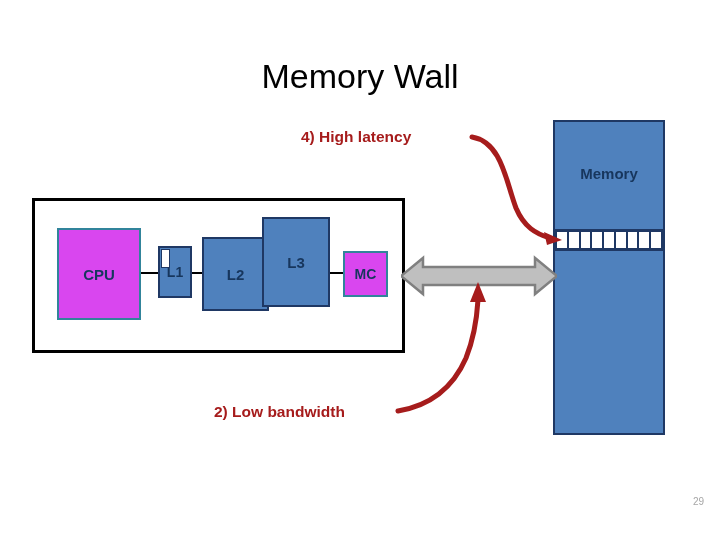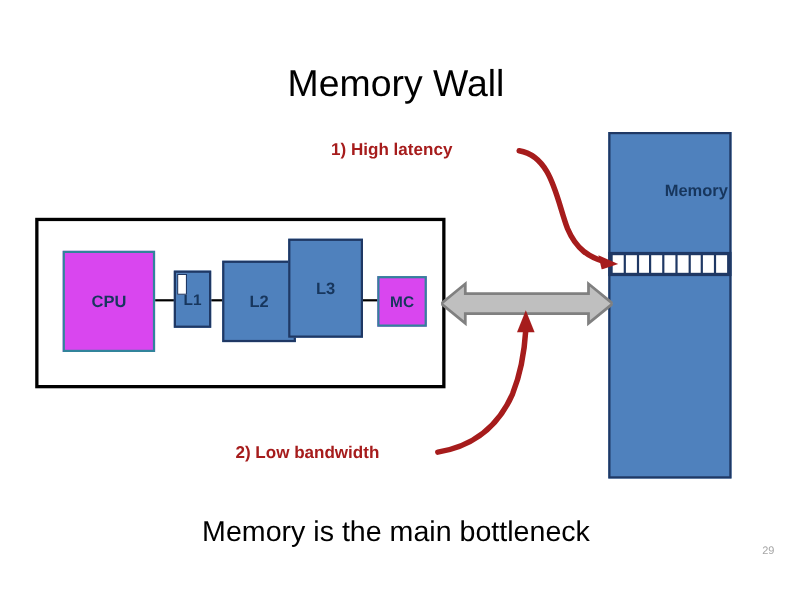--- a/index.html
+++ b/index.html
@@ -137,21 +137,20 @@
   }
   #memory-label {
     position: absolute;
     left: 553px;
     top: 165px;
     width: 112px;
     text-align: center;
     font-size: 15px;
     font-weight: bold;
     color: #17365D;
-    margin-left: 24px;
   }
   
   #memory-band {
     position: absolute;
     left: 553px;
     top: 229px;
     width: 112px;
     height: 22px;
     background: #1F3864;
     box-sizing: border-box;
@@ -211,21 +210,21 @@
     color: #A6A6A6;
   }
 </style>
 </head>
 <body>
 
 <div id="slide">
 
   <div id="slide-title">Memory Wall</div>
 
-  <div class="callout" id="callout-latency">1) High latency</div>
+  <div class="callout" id="callout-latency">4) High latency</div>
 
   <div class="callout" id="callout-bandwidth">2) Low bandwidth</div>
 
   <div id="chip-box"></div>
 
   <div class="connector" id="conn-cpu-l1"></div>
   <div class="connector" id="conn-l1-l2"></div>
   <div class="connector" id="conn-l2-l3"></div>
   <div class="connector" id="conn-l3-mc"></div>
 
@@ -262,17 +261,16 @@
   <svg id="red-arrow-latency" viewBox="0 0 130 125">
     <path d="M 32,17 C 62,22 66,62 76,88 C 84,107 96,114 110,118" fill="none" stroke="#A61C1C" stroke-width="5" stroke-linecap="round"></path>
     <polygon points="122,120 104,112 107,125" fill="#A61C1C"></polygon>
   </svg>
 
   <svg id="red-arrow-bandwidth" viewBox="0 0 130 140">
     <path d="M 8,133 C 38,128 62,112 76,80 C 84,60 87,38 88,22" fill="none" stroke="#A61C1C" stroke-width="5" stroke-linecap="round"></path>
     <polygon points="88,4 80,24 96,24" fill="#A61C1C"></polygon>
   </svg>
 
-  <div id="bottom-statement">Memory is the main bottleneck</div>
 
   <div id="page-number">29</div>
 
 </div>
 
 </body></html>

